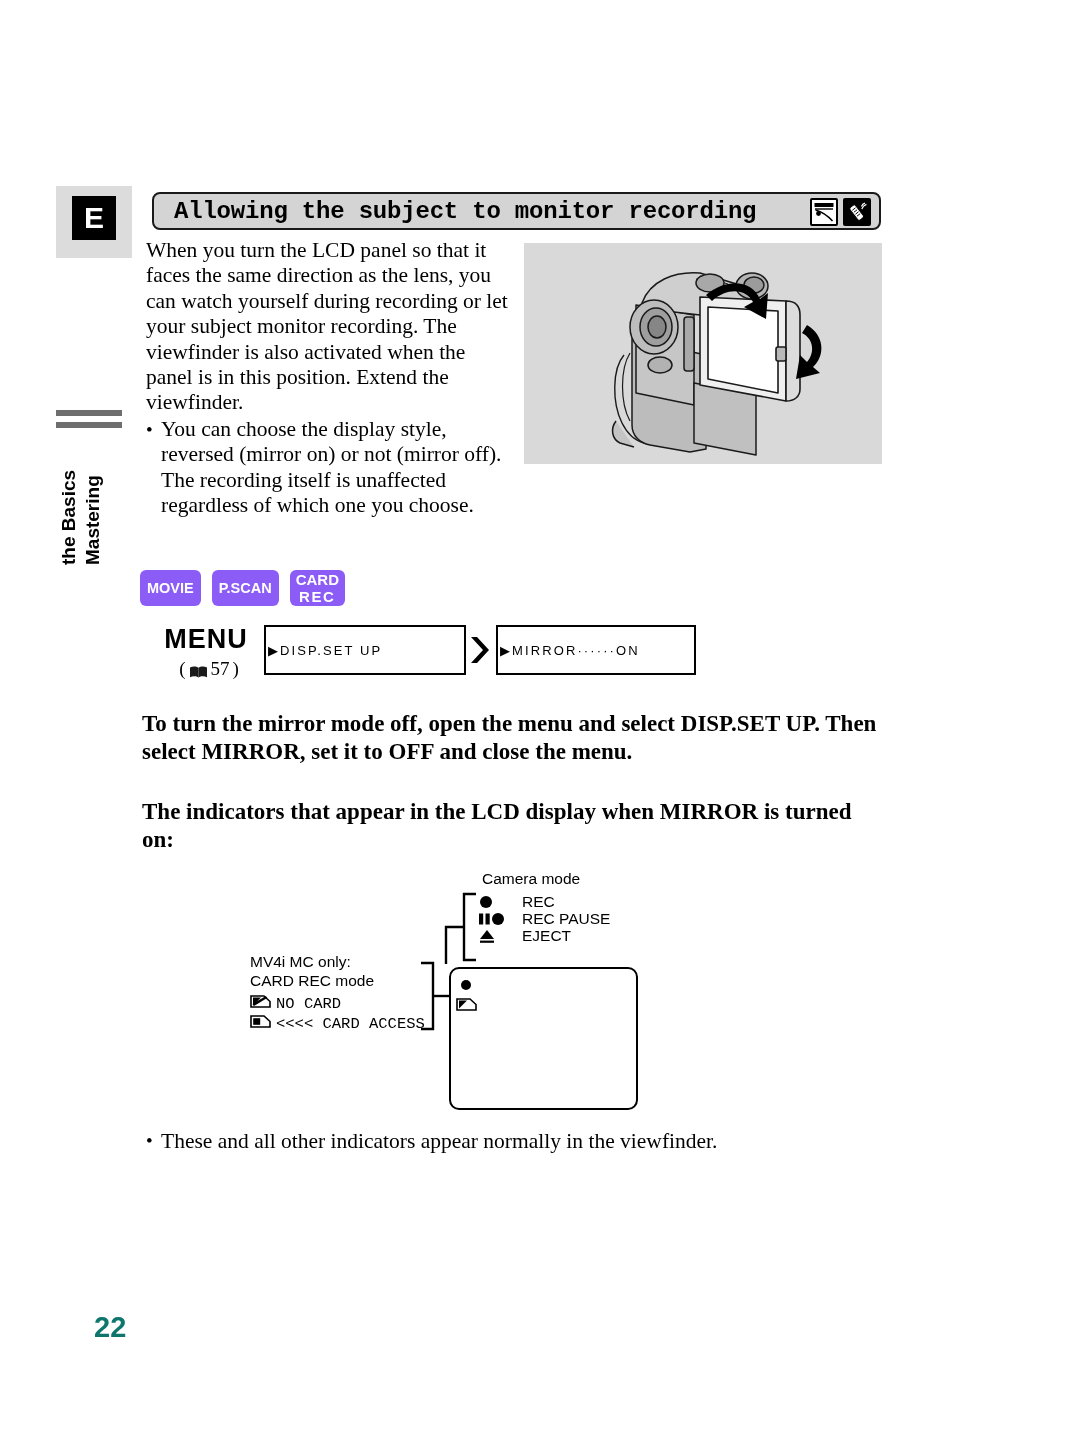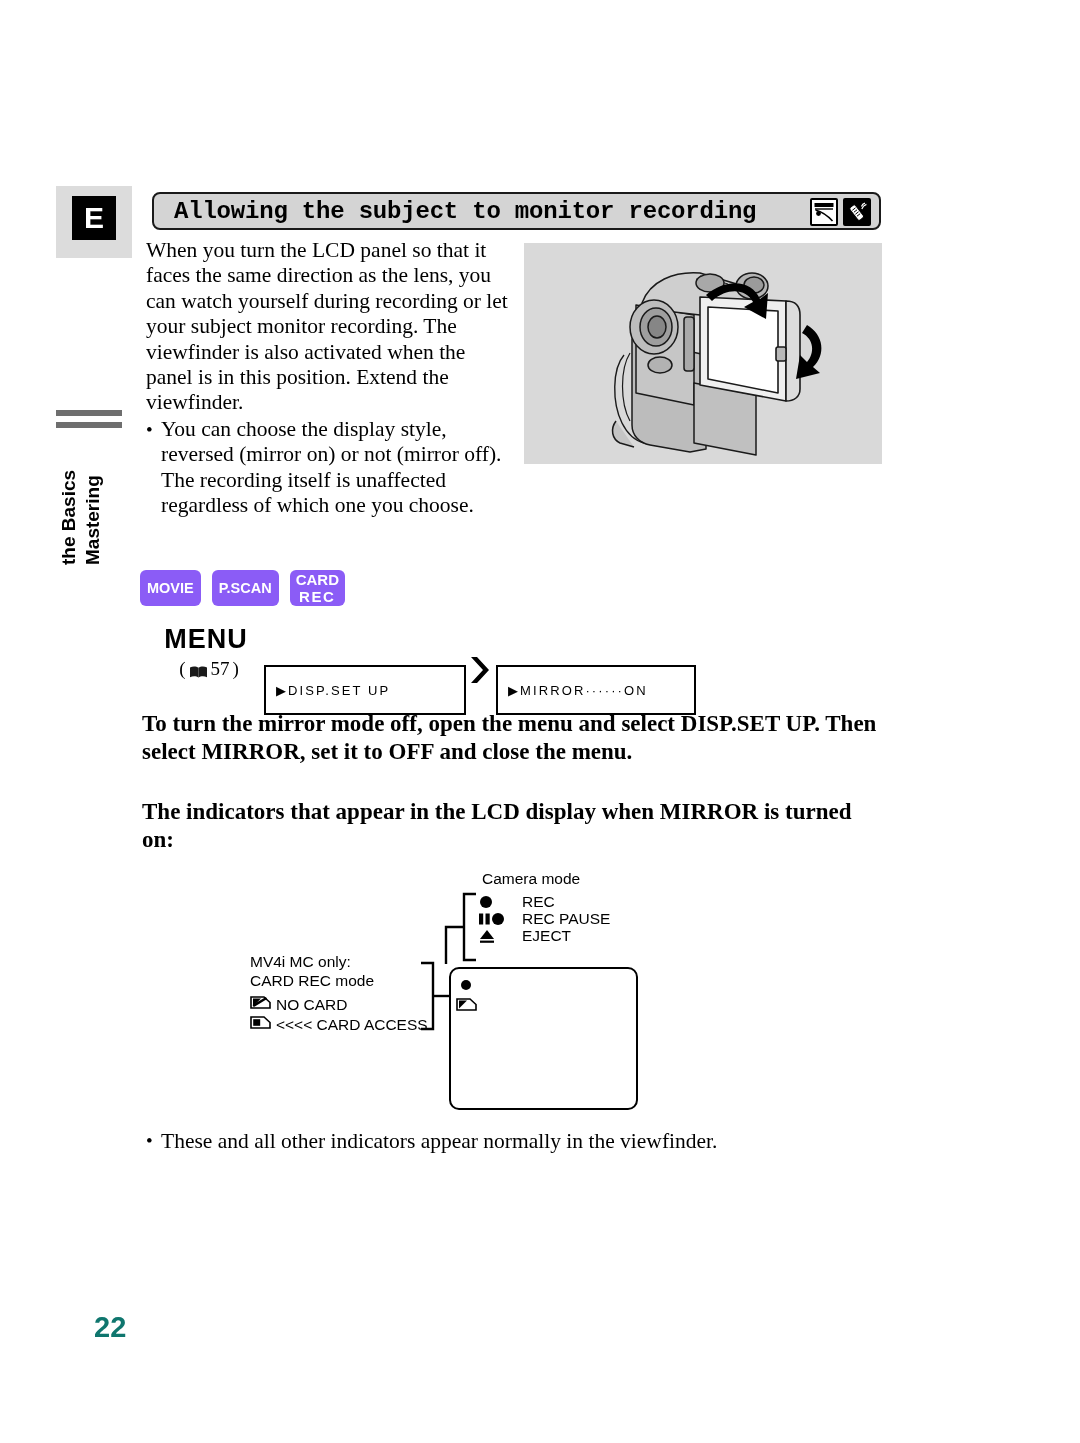--- a/index.html
+++ b/index.html
@@ -229,26 +229,25 @@
     display: flex;
     align-items: center;
   }
   .menu-screen {
     border: 2.5px solid #000;
     box-sizing: border-box;
     background: #fff;
     height: 50px;
     display: flex;
     align-items: center;
-    padding-left: 10px;
+    padding-left: 2px;
     font-family: "Liberation Sans", sans-serif;
     font-size: 13px;
     letter-spacing: 2.1px;
     color: #000;
-    margin-top: 40px;
   }
   #menu-screen-1 { width: 202px; }
   #menu-screen-2 { width: 200px; }
   .menu-arrow {
     width: 30px;
     display: flex;
     justify-content: center;
     align-items: center;
   }
 
@@ -313,20 +312,21 @@
     position: absolute;
     left: 0px;
     top: 86px;
     line-height: 19px;
   }
   .card-line {
     display: flex;
     align-items: center;
     gap: 5px;
     height: 20px;
+    font-family: Liberation Mono, monospace;
   }
   #lcd-box {
     position: absolute;
     left: 199px;
     top: 101px;
     width: 189px;
     height: 143px;
     border: 2px solid #000;
     border-radius: 10px;
     box-sizing: border-box;

